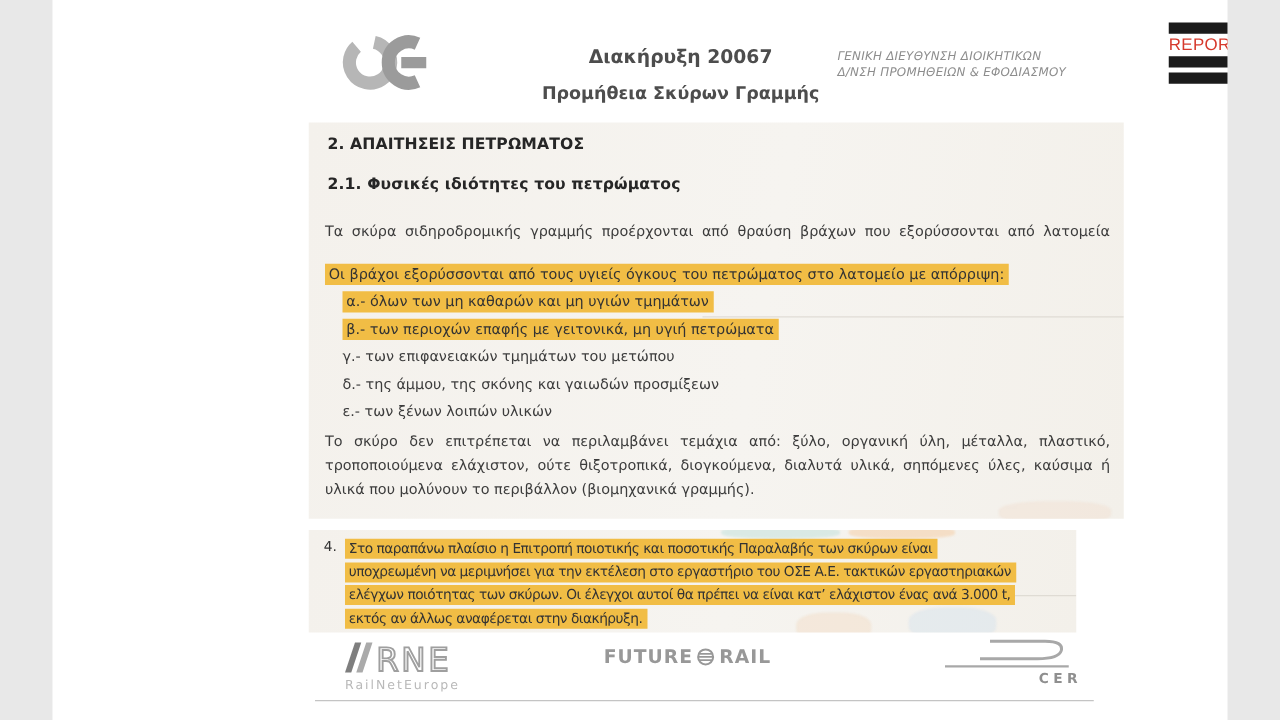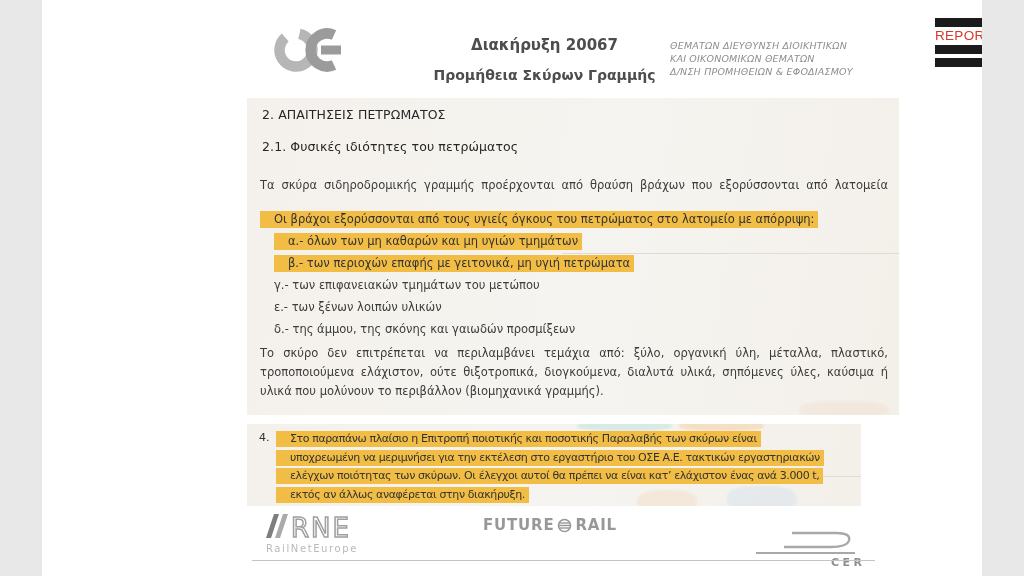--- a/index.html
+++ b/index.html
@@ -25,42 +25,42 @@
   .ru-fill { flex:1 1 auto; }
   .ru-red { color:var(--ru-red,#d6392c); font-family:"Liberation Sans",sans-serif; font-weight:400; font-size:13.5px; letter-spacing:0.3px; }
   .ru-black { color:#1b1b1b; font-family:"Liberation Sans",sans-serif; font-weight:400; font-size:16px; letter-spacing:0.3px; }
   
   .frag {
     position:absolute; background:linear-gradient(100deg,#f4f1ec 0%,#f6f4f0 55%,#f3f0ea 100%);
     color:#3c3c3c; overflow:hidden;
   }
   .frag1 { left:205px; top:98px; width:652px; height:317px; padding:9px 11px 0 13px; font-size:11.5px; }
   .frag2 { left:205px; top:424px; width:614px; height:82px; padding:6px 8px 0 12px; font-size:11px; }
-  .doc-h1, .doc-h2 { font-size:12.5px; font-weight:normal; color:#262626; line-height:15px; letter-spacing:0.1px; }
+  .doc-h1, .doc-h2 { font-size:12.5px; font-weight:bold; color:#262626; line-height:15px; letter-spacing:0.1px; }
   .doc-h1 { margin:0 0 17px 2px; }
   .doc-h2 { margin:0 0 21px 2px; }
   .jpara .jline { line-height:20px; text-align:justify; text-align-last:justify; white-space:normal; }
   .jpara .jline.last { text-align:last left; text-align-last:auto; }
   .para1 { margin-bottom:17px; }
   .para2 { margin-top:5px; }
   .para2 .jline { line-height:19px; }
   .doc-row { line-height:15px; margin-bottom:7px; white-space:nowrap; }
   .doc-row.indent { margin-left:14px; }
-  .hl { background:var(--hl,#f1bd45); padding:1px 4px 2px 14px; box-decoration-break:clone; color:#333; }
+  .hl { background:var(--hl,#f1bd45); padding:1px 4px 2px 3px; box-decoration-break:clone; color:#333; }
   .crease { position:absolute; height:1px; background:#d8d4cc; opacity:0.75; }
   .blob { position:absolute; border-radius:40%; filter:blur(1px); }
   .i4-number { position:absolute; left:12px; top:7px; font-size:11px; color:#333; }
   .i4-lines { margin-left:17px; position:relative; z-index:2; }
   .i4-line { line-height:18.5px; white-space:nowrap; letter-spacing:-0.4px; }
   
-  .rne-logo { position:absolute; left:222px; top:512px; }
+  .rne-logo { position:absolute; left:232px; top:512px; }
   .rne-sub { font-size:10px; color:#b9b9b9; letter-spacing:1.6px; margin-top:-1px; margin-left:2px; }
   .fr-logo { position:absolute; left:441px; top:516px; display:flex; align-items:center; gap:3px;
              color:#989898; font-weight:bold; font-size:15px; letter-spacing:0.8px; }
-  .cer-logo { position:absolute; left:712px; top:526px; }
+  .cer-logo { position:absolute; left:712px; top:506px; }
   .footer-line { position:absolute; left:210px; top:560px; width:623px; height:1px; background:#c4c4c4; }
 </style>
 </head>
 <body>
 
 <div class="canvas">
 
   <div class="ose-logo">
     <svg width="84" height="58" viewBox="0 0 84 58">
       <g fill="none">
@@ -70,22 +70,21 @@
       </g>
     </svg>
   </div>
 
   <div class="title-block">
     <div class="title-line1">Διακήρυξη 20067</div>
     <div class="title-line2">Προμήθεια Σκύρων Γραμμής</div>
   </div>
 
   <div class="dept-block">
-    <div>ΘΕΜΑΤΩΝ ΔΙΕΥΘΥΝΣΗ ΔΙΟΙΚΗΤΙΚΩΝ</div>
-    <div>ΚΑΙ ΟΙΚΟΝΟΜΙΚΩΝ ΘΕΜΑΤΩΝ</div>
+    <div>ΓΕΝΙΚΗ ΔΙΕΥΘΥΝΣΗ ΔΙΟΙΚΗΤΙΚΩΝ</div>
     <div>Δ/ΝΣΗ ΠΡΟΜΗΘΕΙΩΝ &amp; ΕΦΟΔΙΑΣΜΟΥ</div>
   </div>
 
   <div class="ru-logo">
     <div class="ru-bar" style="width:108px"></div>
     <div class="ru-row">
       <span class="ru-red">REPORTERS</span>
       <span class="ru-bar ru-fill"></span>
     </div>
     <div class="ru-row">
@@ -112,24 +111,24 @@
     <div class="doc-row indent">
       <span class="hl">α.- όλων των μη καθαρών και μη υγιών τμημάτων</span>
     </div>
     <div class="doc-row indent">
       <span class="hl">β.- των περιοχών επαφής με γειτονικά, μη υγιή πετρώματα</span>
     </div>
     <div class="doc-row indent">
       <span>γ.- των επιφανειακών τμημάτων του μετώπου</span>
     </div>
     <div class="doc-row indent">
-      <span>ε.- των ξένων λοιπών υλικών</span>
+      <span>δ.- της άμμου, της σκόνης και γαιωδών προσμίξεων</span>
     </div>
     <div class="doc-row indent">
-      <span>δ.- της άμμου, της σκόνης και γαιωδών προσμίξεων</span>
+      <span>ε.- των ξένων λοιπών υλικών</span>
     </div>
 
     <div class="jpara para2">
       <div class="jline">Το σκύρο δεν επιτρέπεται να περιλαμβάνει τεμάχια από: ξύλο, οργανική ύλη, μέταλλα, πλαστικό,</div>
       <div class="jline">τροποποιούμενα ελάχιστον, ούτε θιξοτροπικά, διογκούμενα, διαλυτά υλικά, σηπόμενες ύλες, καύσιμα ή</div>
       <div class="jline last">υλικά που μολύνουν το περιβάλλον (βιομηχανικά γραμμής).</div>
     </div>
   </div>
 
   <div class="frag frag2">

